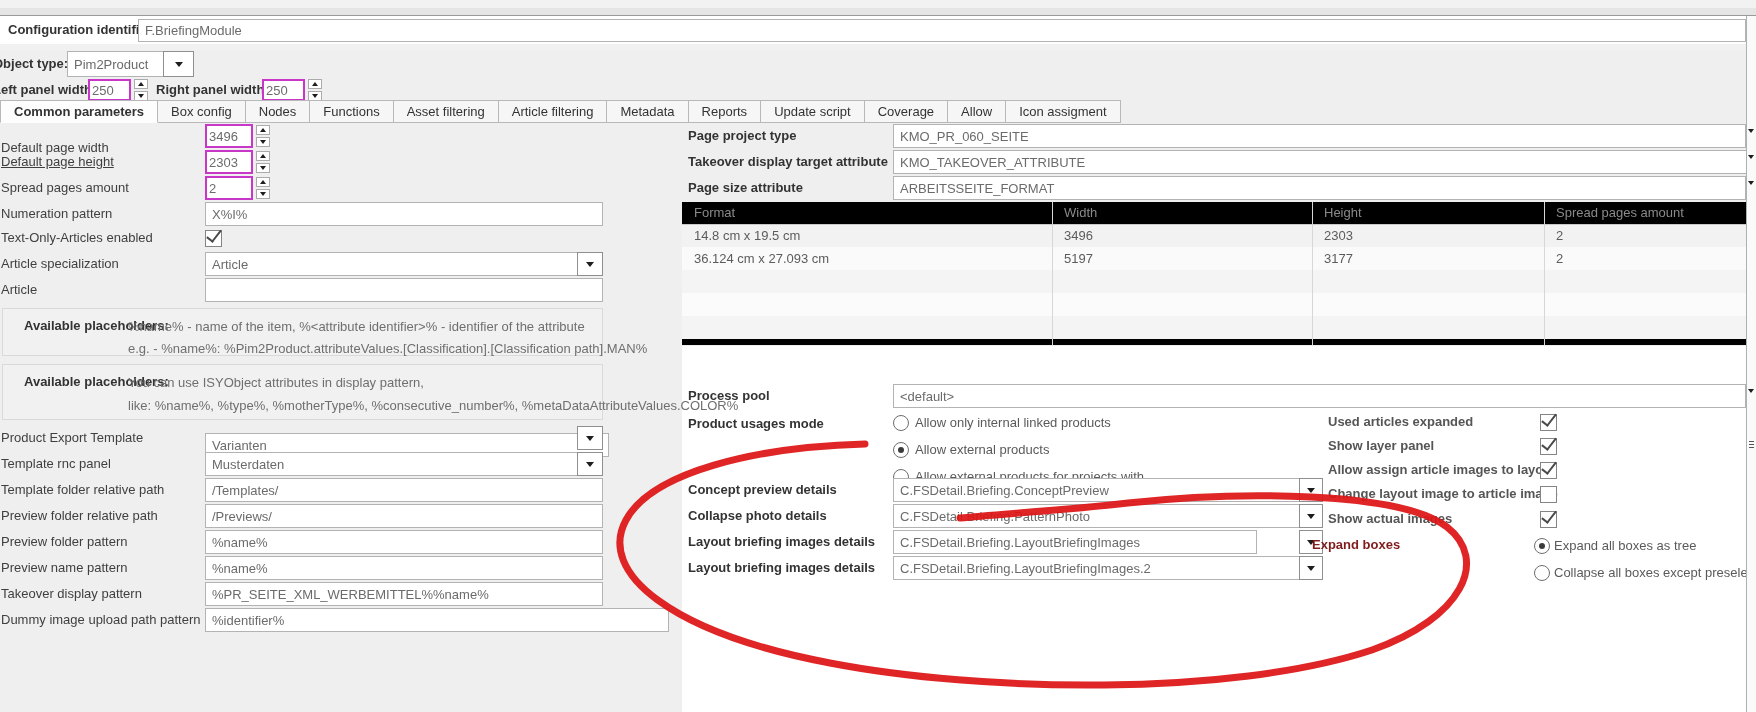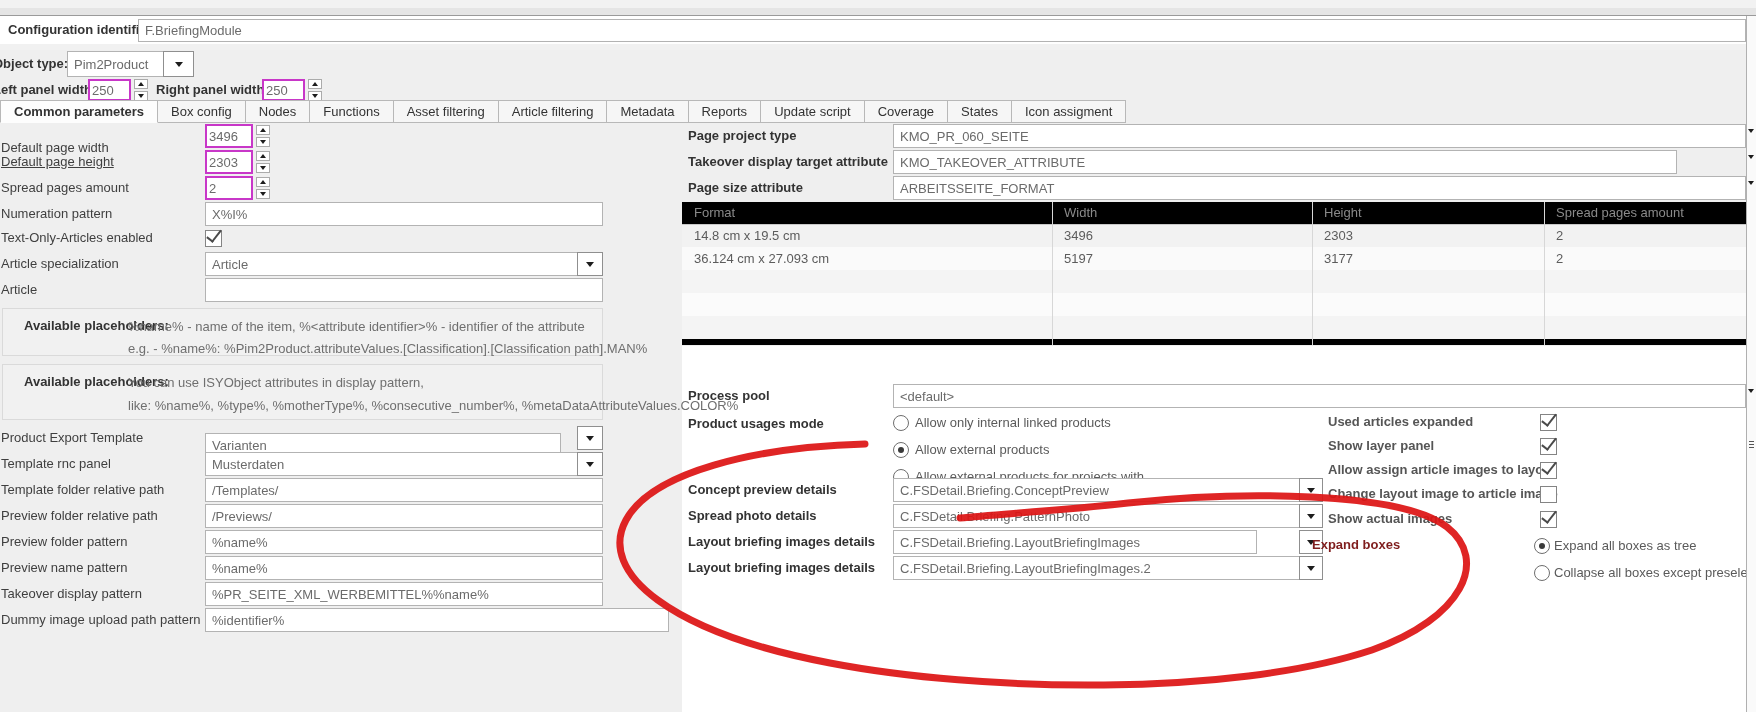--- a/index.html
+++ b/index.html
@@ -88,21 +88,21 @@
   <span class="tab selected">Common parameters</span>
   <span class="tab">Box config</span>
   <span class="tab">Nodes</span>
   <span class="tab">Functions</span>
   <span class="tab">Asset filtering</span>
   <span class="tab">Article filtering</span>
   <span class="tab">Metadata</span>
   <span class="tab">Reports</span>
   <span class="tab">Update script</span>
   <span class="tab">Coverage</span>
-  <span class="tab">States</span>
+  <span class="tab">Allow</span>
   <span class="tab">Icon assigment</span>
 </div>
 
 <div class="abs" style="left:682px;top:346px;width:1064px;height:366px;background:#ffffff;"></div>
 
 <span class="lbl" style="left:1px;top:136px;">Default page width</span>
 <input class="inp mag" style="left: 205px; top: 124px; width: 48px;" value="3496">
 <span class="spin" style="left:255px;top:124px;height:24px;">
   <span class="sb">
       <span class="tri-u sm"></span>
@@ -155,21 +155,21 @@
 <span class="lbl b" style="left:24px;top:314px;">Available placeholders:</span>
 <span class="ph-line" style="left:128px;top:319px;">%name% - name of the item, %&lt;attribute identifier&gt;% - identifier of the attribute</span>
 <span class="ph-line" style="left:128px;top:341px;">e.g. - %name%: %Pim2Product.attributeValues.[Classification].[Classification path].MAN%</span>
 
 <div class="ph-box" style="top:364px;height:56px;"></div>
 <span class="lbl b" style="left:24px;top:370px;">Available placeholders:</span>
 <span class="ph-line" style="left:128px;top:375px;">You can use ISYObject attributes in display pattern,</span>
 <span class="ph-line" style="left:128px;top:398px;">like: %name%, %type%, %motherType%, %consecutive_number%, %metaDataAttributeValues.COLOR%</span>
 
 <span class="lbl" style="left:1px;top:426px;">Product Export Template</span>
-<input class="inp" style="left: 205px; top: 433px; width: 356px;" value="Varianten">
+<input class="inp" style="left: 205px; top: 433px; width: 404px;" value="Varianten">
 <span class="combo-btn" style="left:577px;top:426px;width:26px;height:24px;">
   <span class="tri-d"></span>
 </span>
 
 <span class="lbl" style="left:1px;top:452px;">Template rnc panel</span>
 <input class="inp" style="left: 205px; top: 452px; width: 398px;" value="Musterdaten">
 <span class="combo-btn" style="left:577px;top:452px;width:26px;height:24px;">
   <span class="tri-d"></span>
 </span>
 
@@ -188,21 +188,21 @@
 <span class="lbl" style="left:1px;top:582px;">Takeover display pattern</span>
 <input class="inp" style="left: 205px; top: 582px; width: 398px;" value="%PR_SEITE_XML_WERBEMITTEL%%name%">
 
 <span class="lbl" style="left:1px;top:608px;">Dummy image upload path pattern</span>
 <input class="inp" style="left: 205px; top: 608px; width: 464px;" value="%identifier%">
 
 <span class="lbl b" style="left:688px;top:124px;">Page project type</span>
 <input class="inp" style="left: 893px; top: 124px; width: 853px;" value="KMO_PR_060_SEITE">
 
 <span class="lbl b" style="left:688px;top:150px;">Takeover display target attribute</span>
-<input class="inp" style="left: 893px; top: 150px; width: 784px;" value="KMO_TAKEOVER_ATTRIBUTE">
+<input class="inp" style="left: 893px; top: 150px; width: 854px;" value="KMO_TAKEOVER_ATTRIBUTE">
 
 <span class="lbl b" style="left:688px;top:176px;">Page size attribute</span>
 <input class="inp" style="left: 893px; top: 176px; width: 853px;" value="ARBEITSSEITE_FORMAT">
 
 <div class="abs" style="left:682px;top:202px;width:1064px;height:143px;background:#000000;">
   <div class="abs" style="left:0;top:22px;width:1064px;height:23px;background:#f2f2f2;"></div>
   <div class="abs" style="left:0;top:45px;width:1064px;height:23px;background:#fafafa;"></div>
   <div class="abs" style="left:0;top:68px;width:1064px;height:23px;background:#f4f4f4;"></div>
   <div class="abs" style="left:0;top:91px;width:1064px;height:23px;background:#fbfbfb;"></div>
   <div class="abs" style="left:0;top:114px;width:1064px;height:23px;background:#f4f4f4;"></div>
@@ -236,21 +236,21 @@
 <span class="lbl" style="left:915px;top:438px;color:#5a5a5a;">Allow external products</span>
 <span class="radio" style="left:893px;top:469px;"></span>
 <span class="lbl" style="left:915px;top:465px;color:#5a5a5a;">Allow external products for projects with</span>
 
 <span class="lbl b" style="left:688px;top:478px;">Concept preview details</span>
 <input class="inp" style="left: 893px; top: 478px; width: 407px;" value="C.FSDetail.Briefing.ConceptPreview">
 <span class="combo-btn" style="left:1299px;top:478px;width:24px;height:24px;">
     <span class="tri-d"></span>
   </span>
 
-<span class="lbl b" style="left:688px;top:504px;">Spread photo details</span>
+<span class="lbl b" style="left:688px;top:504px;">Collapse photo details</span>
 <input class="inp" style="left: 893px; top: 504px; width: 407px;" value="C.FSDetail.Briefing.PatternPhoto">
 <span class="combo-btn" style="left:1299px;top:504px;width:24px;height:24px;">
     <span class="tri-d"></span>
   </span>
 
 <span class="lbl b" style="left:688px;top:530px;">Layout briefing images details</span>
 <input class="inp" style="left: 893px; top: 530px; width: 364px;" value="C.FSDetail.Briefing.LayoutBriefingImages">
 <span class="combo-btn" style="left:1299px;top:530px;width:24px;height:24px;">
     <span class="tri-d"></span>
   </span>

